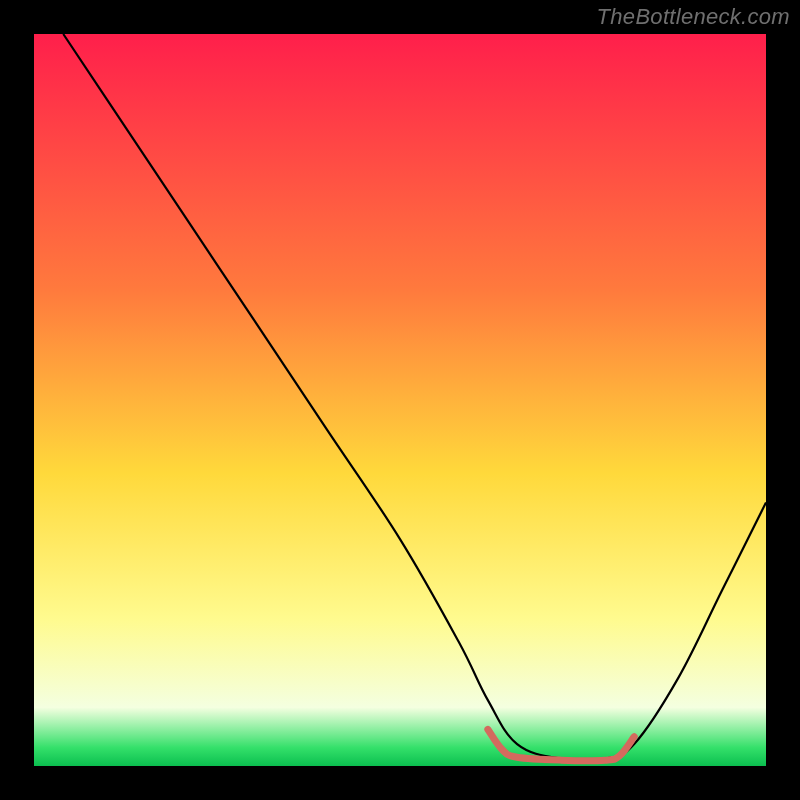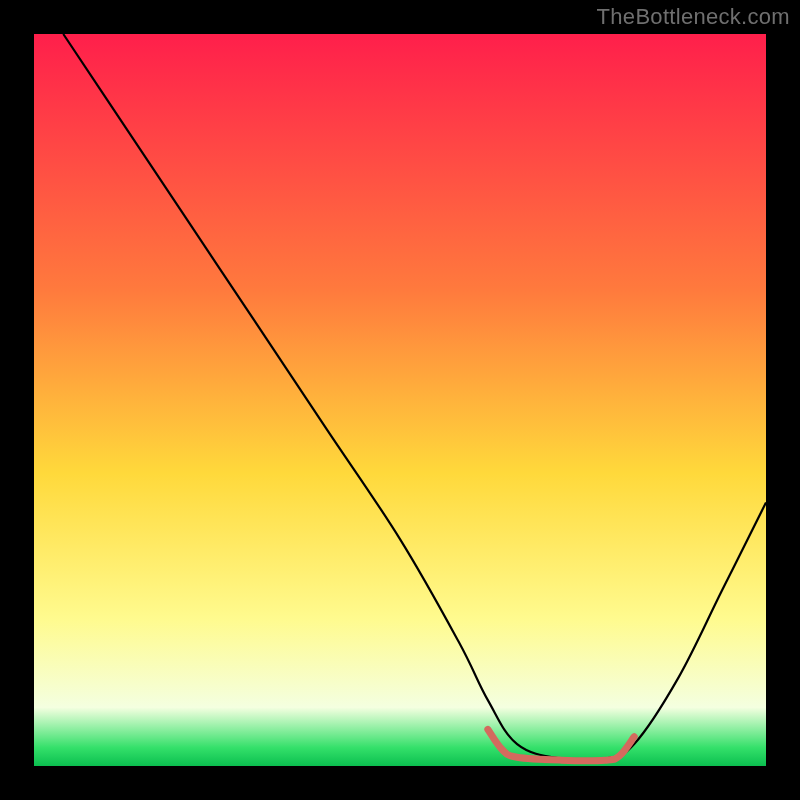--- a/index.html
+++ b/index.html
@@ -20,20 +20,21 @@
   }
   .watermark {
     position: absolute;
     top: 4px;
     right: 10px;
     color: #6f6f6f;
     font-size: 22px;
     font-weight: 500;
     letter-spacing: 0.3px;
     user-select: none;
+    font-style: italic;
   }
 </style>
 </head>
 <body>
 
 <div class="canvas-wrap">
   <svg id="chart-svg" width="800" height="800" viewBox="0 0 800 800">
     <defs>
       <linearGradient id="bg-grad" x1="0" y1="0" x2="0" y2="1">
           <stop offset="0%" stop-color="#ff1f4b"></stop>

